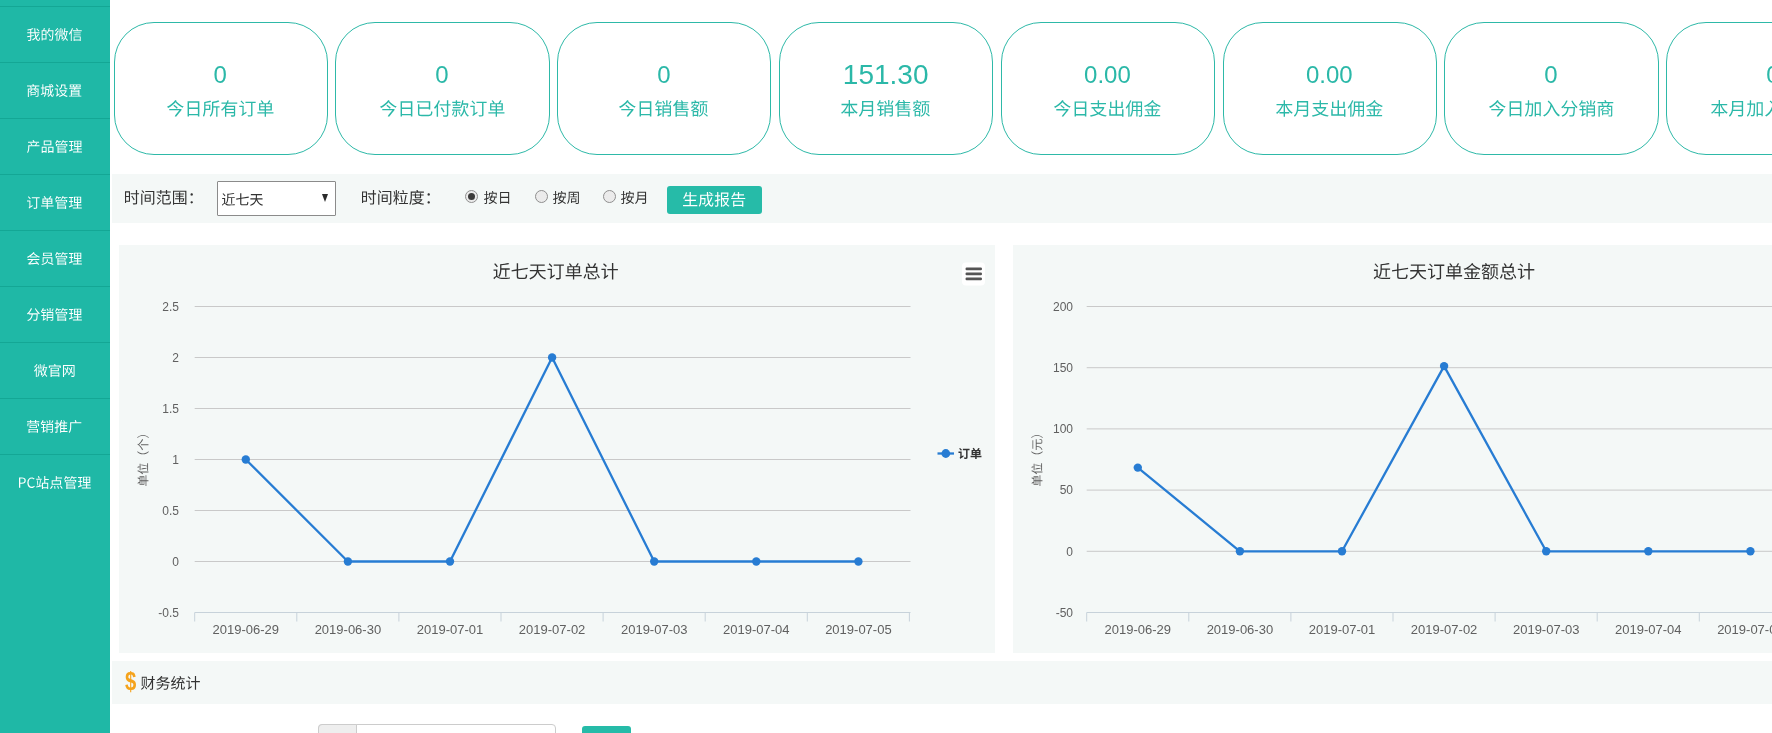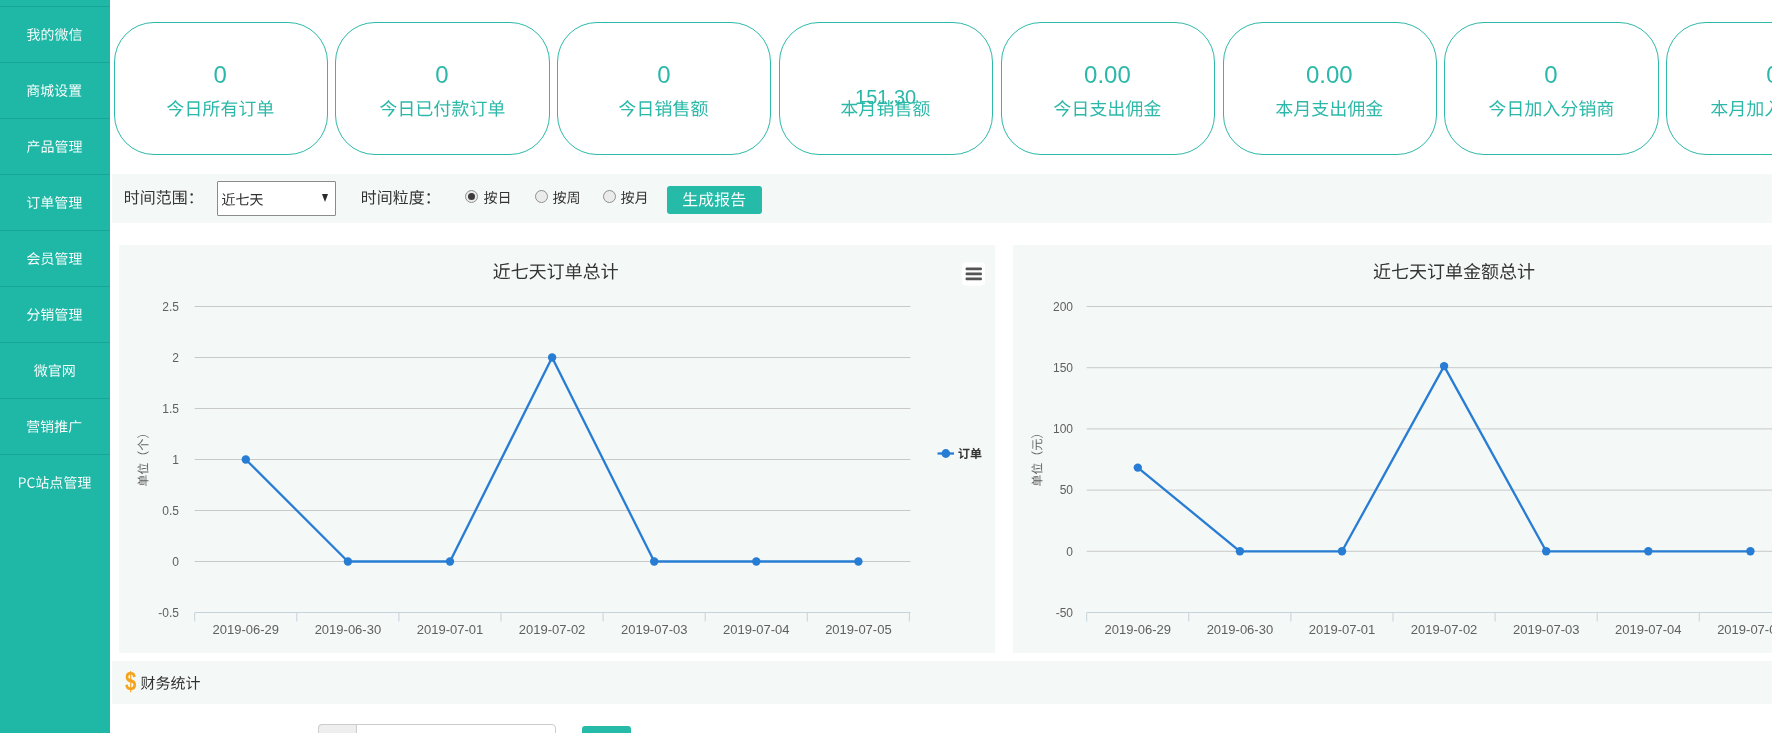--- a/index.html
+++ b/index.html
@@ -52,21 +52,21 @@
 <div class="abs" style="left:335.3px;top:63px;width:213.5px;text-align:center;font-size:24px;color:#2bb8a8;line-height:24px;">0</div>
 <svg style="position:absolute;left:377.8px;top:97.9px" width="128.5" height="20.7">
       <path transform="translate(1.37 17.25)" d="M7.0 -9.6C8.2 -8.7 9.7 -7.4 10.4 -6.6L11.4 -7.6C10.7 -8.4 9.1 -9.6 7.9 -10.4ZM2.9 -6.3V-4.9H13.0C11.7 -3.2 9.8 -0.9 8.3 0.9L9.7 1.5C11.6 -0.8 14.0 -3.8 15.5 -5.8L14.4 -6.3L14.2 -6.3ZM8.9 -15.2C7.1 -12.5 3.9 -10.0 0.6 -8.5C1.0 -8.2 1.4 -7.7 1.7 -7.3C4.4 -8.7 7.1 -10.8 9.1 -13.1C11.0 -10.9 13.9 -8.7 16.3 -7.5C16.6 -7.8 17.0 -8.4 17.4 -8.7C14.8 -9.8 11.7 -12.0 9.9 -14.1L10.2 -14.6Z M22.6 -6.3H31.5V-1.3H22.6ZM22.6 -7.7V-12.5H31.5V-7.7ZM21.2 -13.9V1.2H22.6V0.1H31.5V1.2H33.0V-13.9Z M37.7 -14.0V-12.7H49.4V-7.9H40.0V-10.9H38.6V-1.8C38.6 0.4 39.5 0.9 42.5 0.9C43.1 0.9 48.5 0.9 49.2 0.9C52.2 0.9 52.8 -0.1 53.1 -3.4C52.7 -3.4 52.1 -3.7 51.8 -3.9C51.5 -1.0 51.2 -0.4 49.2 -0.4C48.0 -0.4 43.3 -0.4 42.4 -0.4C40.4 -0.4 40.0 -0.7 40.0 -1.8V-6.6H49.4V-5.7H50.9V-14.0Z M61.3 -7.3C62.3 -5.9 63.4 -3.9 64.0 -2.8L65.2 -3.5C64.7 -4.6 63.5 -6.5 62.5 -7.9ZM67.5 -14.9V-11.1H60.2V-9.8H67.5V-0.4C67.5 0.0 67.4 0.1 66.9 0.1C66.5 0.2 65.0 0.2 63.5 0.1C63.7 0.5 64.0 1.1 64.0 1.5C66.0 1.5 67.2 1.5 67.9 1.2C68.6 1.0 68.9 0.6 68.9 -0.4V-9.8H71.2V-11.1H68.9V-14.9ZM59.3 -15.0C58.2 -12.2 56.5 -9.4 54.7 -7.7C54.9 -7.4 55.4 -6.7 55.5 -6.3C56.1 -7.0 56.8 -7.7 57.3 -8.5V1.4H58.7V-10.6C59.4 -11.9 60.1 -13.2 60.6 -14.6Z M74.2 -3.9C73.8 -2.7 73.2 -1.3 72.6 -0.3C72.9 -0.2 73.4 0.1 73.7 0.2C74.2 -0.8 74.9 -2.3 75.4 -3.7ZM78.8 -3.5C79.3 -2.6 79.8 -1.3 80.1 -0.6L81.2 -1.1C80.9 -1.8 80.3 -3.0 79.8 -3.9ZM84.2 -9.3V-8.4C84.2 -6.0 83.9 -2.3 80.7 0.6C81.1 0.8 81.5 1.2 81.8 1.5C83.6 -0.2 84.5 -2.1 85.0 -3.9C85.7 -1.5 86.8 0.4 88.6 1.4C88.8 1.1 89.2 0.6 89.5 0.3C87.3 -0.8 86.1 -3.6 85.4 -6.7C85.4 -7.3 85.5 -7.9 85.5 -8.4V-9.3ZM76.4 -15.1V-13.4H72.9V-12.3H76.4V-10.7H73.3V-9.6H80.9V-10.7H77.7V-12.3H81.2V-13.4H77.7V-15.1ZM72.7 -5.7V-4.6H76.5V0.0C76.5 0.2 76.4 0.2 76.2 0.2C76.0 0.3 75.4 0.3 74.6 0.2C74.8 0.6 75.0 1.1 75.0 1.4C76.1 1.4 76.7 1.4 77.2 1.2C77.6 1.0 77.7 0.6 77.7 0.0V-4.6H81.4V-5.7ZM82.8 -15.1C82.4 -12.3 81.8 -9.6 80.7 -7.8V-8.2H73.5V-7.1H80.7V-7.6C81.0 -7.4 81.5 -7.1 81.7 -6.9C82.3 -7.9 82.8 -9.2 83.2 -10.6H87.6C87.4 -9.4 87.0 -8.1 86.7 -7.3L87.8 -6.9C88.3 -8.1 88.8 -10.0 89.1 -11.6L88.2 -11.9L88.0 -11.9H83.6C83.8 -12.9 84.0 -13.9 84.1 -14.9Z M92.1 -13.9C93.0 -13.0 94.2 -11.7 94.8 -10.9L95.7 -11.8C95.2 -12.6 93.9 -13.9 93.0 -14.8ZM93.7 1.0C94.0 0.6 94.5 0.3 98.3 -2.4C98.2 -2.6 98.0 -3.2 97.9 -3.6L95.3 -1.9V-9.5H90.9V-8.2H94.0V-1.7C94.0 -0.9 93.3 -0.4 93.0 -0.1C93.2 0.1 93.6 0.7 93.7 1.0ZM97.1 -13.6V-12.3H102.7V-0.6C102.7 -0.2 102.5 -0.1 102.2 -0.1C101.8 -0.1 100.5 -0.1 99.1 -0.1C99.4 0.3 99.6 0.9 99.7 1.3C101.4 1.3 102.5 1.3 103.2 1.1C103.9 0.8 104.1 0.4 104.1 -0.5V-12.3H107.3V-13.6Z M112.0 -7.9H116.3V-5.9H112.0ZM117.6 -7.9H122.1V-5.9H117.6ZM112.0 -10.9H116.3V-8.9H112.0ZM117.6 -10.9H122.1V-8.9H117.6ZM120.8 -15.0C120.3 -14.1 119.6 -12.9 119.0 -12.0H114.6L115.3 -12.4C115.0 -13.1 114.1 -14.2 113.4 -15.0L112.2 -14.5C112.9 -13.8 113.6 -12.7 114.0 -12.0H110.7V-4.8H116.3V-3.1H109.0V-1.8H116.3V1.4H117.6V-1.8H125.1V-3.1H117.6V-4.8H123.5V-12.0H120.5C121.0 -12.8 121.7 -13.7 122.2 -14.6Z" fill="#2bb8a8"></path>
     </svg>
 <div class="abs" style="left:557.1px;top:22px;width:212.3px;height:131px;background:#fff;border:1px solid #2eb9a8;border-radius:40px;"></div>
 <div class="abs" style="left:557.1px;top:63px;width:213.5px;text-align:center;font-size:24px;color:#2bb8a8;line-height:24px;">0</div>
 <svg style="position:absolute;left:617.4px;top:97.9px" width="92.9" height="20.8">
       <path transform="translate(1.37 17.25)" d="M7.0 -9.6C8.2 -8.7 9.7 -7.4 10.4 -6.6L11.4 -7.6C10.7 -8.4 9.1 -9.6 7.9 -10.4ZM2.9 -6.3V-4.9H13.0C11.7 -3.2 9.8 -0.9 8.3 0.9L9.7 1.5C11.6 -0.8 14.0 -3.8 15.5 -5.8L14.4 -6.3L14.2 -6.3ZM8.9 -15.2C7.1 -12.5 3.9 -10.0 0.6 -8.5C1.0 -8.2 1.4 -7.7 1.7 -7.3C4.4 -8.7 7.1 -10.8 9.1 -13.1C11.0 -10.9 13.9 -8.7 16.3 -7.5C16.6 -7.8 17.0 -8.4 17.4 -8.7C14.8 -9.8 11.7 -12.0 9.9 -14.1L10.2 -14.6Z M22.6 -6.3H31.5V-1.3H22.6ZM22.6 -7.7V-12.5H31.5V-7.7ZM21.2 -13.9V1.2H22.6V0.1H31.5V1.2H33.0V-13.9Z M43.9 -14.0C44.6 -12.9 45.3 -11.5 45.6 -10.7L46.7 -11.2C46.4 -12.1 45.7 -13.5 44.9 -14.5ZM52.0 -14.6C51.5 -13.6 50.7 -12.1 50.1 -11.2L51.1 -10.7C51.8 -11.6 52.5 -12.9 53.2 -14.1ZM39.2 -15.1C38.7 -13.4 37.7 -11.8 36.7 -10.7C36.9 -10.5 37.2 -9.8 37.4 -9.5C37.9 -10.1 38.5 -10.9 39.0 -11.7H43.4V-13.0H39.7C39.9 -13.5 40.2 -14.1 40.4 -14.7ZM37.1 -6.2V-4.9H39.7V-1.4C39.7 -0.6 39.1 -0.1 38.8 0.1C39.1 0.3 39.4 0.9 39.5 1.2C39.8 0.9 40.2 0.6 43.3 -1.1C43.2 -1.3 43.1 -1.9 43.0 -2.2L41.0 -1.2V-4.9H43.5V-6.2H41.0V-8.6H43.1V-9.8H37.9V-8.6H39.7V-6.2ZM45.4 -5.6H51.4V-3.7H45.4ZM45.4 -6.8V-8.7H51.4V-6.8ZM47.8 -15.1V-10.0H44.1V1.4H45.4V-2.5H51.4V-0.3C51.4 -0.0 51.3 0.1 51.0 0.1C50.8 0.1 49.9 0.1 48.9 0.1C49.0 0.4 49.2 0.9 49.3 1.3C50.6 1.3 51.5 1.3 52.0 1.0C52.5 0.8 52.6 0.4 52.6 -0.3V-10.0L51.4 -10.0H49.1V-15.1Z M58.5 -15.2C57.6 -13.1 56.1 -11.1 54.6 -9.8C54.8 -9.6 55.4 -9.1 55.5 -8.8C56.1 -9.3 56.6 -9.9 57.1 -10.6V-4.6H58.5V-5.3H70.2V-6.4H64.4V-7.7H69.0V-8.7H64.4V-9.9H69.0V-10.9H64.4V-12.1H69.8V-13.1H64.7C64.4 -13.8 64.0 -14.5 63.6 -15.1L62.4 -14.8C62.7 -14.3 63.0 -13.7 63.2 -13.1H58.9C59.2 -13.7 59.5 -14.2 59.8 -14.8ZM57.1 -4.0V1.5H58.5V0.6H67.8V1.5H69.2V-4.0ZM58.5 -0.5V-2.9H67.8V-0.5ZM63.1 -9.9V-8.7H58.5V-9.9ZM63.1 -10.9H58.5V-12.1H63.1ZM63.1 -7.7V-6.4H58.5V-7.7Z M84.5 -8.9C84.4 -3.3 84.2 -0.8 80.2 0.6C80.5 0.8 80.8 1.2 80.9 1.5C85.2 -0.0 85.6 -2.9 85.7 -8.9ZM85.3 -1.5C86.5 -0.6 88.0 0.6 88.7 1.4L89.5 0.4C88.7 -0.3 87.2 -1.5 86.0 -2.3ZM81.6 -11.0V-2.5H82.7V-9.9H87.3V-2.5H88.5V-11.0H85.1C85.3 -11.5 85.6 -12.2 85.8 -12.9H89.2V-14.0H81.3V-12.9H84.6C84.4 -12.2 84.2 -11.5 83.9 -11.0ZM75.9 -14.8C76.1 -14.4 76.4 -13.9 76.6 -13.4H73.1V-10.7H74.3V-12.3H79.7V-10.7H80.9V-13.4H78.0C77.7 -13.9 77.4 -14.6 77.1 -15.1ZM74.3 -4.2V1.3H75.5V0.7H78.6V1.3H79.9V-4.2ZM75.5 -0.4V-3.1H78.6V-0.4ZM74.7 -7.5 76.0 -6.8C75.0 -6.1 73.9 -5.5 72.7 -5.1C72.9 -4.9 73.2 -4.2 73.3 -3.9C74.6 -4.4 76.0 -5.2 77.2 -6.1C78.3 -5.5 79.4 -4.8 80.1 -4.3L81.0 -5.3C80.3 -5.7 79.2 -6.4 78.1 -7.0C79.0 -7.8 79.7 -8.9 80.3 -10.0L79.5 -10.5L79.3 -10.4H76.5C76.7 -10.8 76.9 -11.1 77.1 -11.5L75.8 -11.7C75.3 -10.5 74.3 -9.0 72.7 -8.0C73.0 -7.8 73.3 -7.4 73.5 -7.1C74.4 -7.8 75.2 -8.6 75.8 -9.4H78.6C78.2 -8.7 77.6 -8.1 77.0 -7.5L75.5 -8.3Z" fill="#2bb8a8"></path>
     </svg>
 <div class="abs" style="left:778.9px;top:22px;width:212.3px;height:131px;background:#fff;border:1px solid #2eb9a8;border-radius:40px;"></div>
-<div class="abs" style="left:778.9px;top:63px;width:213.5px;text-align:center;font-size:20px;color:#2bb8a8;line-height:24px;margin-top:22px;">151.30</div>
+<div class="abs" style="left:778.9px;top:63px;width:213.5px;text-align:center;font-size:28px;color:#2bb8a8;line-height:24px;">151.30</div>
 <svg style="position:absolute;left:839.2px;top:98.0px" width="92.8" height="20.7">
       <path transform="translate(1.33 17.16)" d="M8.3 -15.1V-11.3H1.2V-10.0H6.6C5.3 -6.9 3.1 -4.0 0.7 -2.5C1.0 -2.2 1.4 -1.8 1.7 -1.4C4.3 -3.2 6.6 -6.4 8.0 -10.0H8.3V-3.3H4.1V-1.9H8.3V1.4H9.7V-1.9H13.9V-3.3H9.7V-10.0H10.0C11.3 -6.4 13.6 -3.2 16.3 -1.5C16.6 -1.8 17.0 -2.4 17.4 -2.6C14.9 -4.1 12.6 -6.9 11.3 -10.0H16.9V-11.3H9.7V-15.1Z M21.7 -14.2V-8.6C21.7 -5.7 21.4 -2.1 18.5 0.5C18.8 0.7 19.4 1.2 19.5 1.5C21.3 -0.1 22.2 -2.1 22.7 -4.2H31.4V-0.6C31.4 -0.2 31.2 -0.1 30.8 -0.0C30.4 -0.0 28.9 0.0 27.4 -0.1C27.7 0.3 27.9 1.0 28.0 1.4C29.9 1.4 31.1 1.3 31.8 1.1C32.5 0.9 32.8 0.4 32.8 -0.6V-14.2ZM23.1 -12.9H31.4V-9.8H23.1ZM23.1 -8.5H31.4V-5.5H22.9C23.0 -6.6 23.1 -7.6 23.1 -8.5Z M43.9 -14.0C44.6 -12.9 45.3 -11.5 45.6 -10.7L46.7 -11.2C46.4 -12.1 45.7 -13.5 44.9 -14.5ZM52.0 -14.6C51.5 -13.6 50.7 -12.1 50.1 -11.2L51.1 -10.7C51.8 -11.6 52.5 -12.9 53.2 -14.1ZM39.2 -15.1C38.7 -13.4 37.7 -11.8 36.7 -10.7C36.9 -10.5 37.2 -9.8 37.4 -9.5C37.9 -10.1 38.5 -10.9 39.0 -11.7H43.4V-13.0H39.7C39.9 -13.5 40.2 -14.1 40.4 -14.7ZM37.1 -6.2V-4.9H39.7V-1.4C39.7 -0.6 39.1 -0.1 38.8 0.1C39.1 0.3 39.4 0.9 39.5 1.2C39.8 0.9 40.2 0.6 43.3 -1.1C43.2 -1.3 43.1 -1.9 43.0 -2.2L41.0 -1.2V-4.9H43.5V-6.2H41.0V-8.6H43.1V-9.8H37.9V-8.6H39.7V-6.2ZM45.4 -5.6H51.4V-3.7H45.4ZM45.4 -6.8V-8.7H51.4V-6.8ZM47.8 -15.1V-10.0H44.1V1.4H45.4V-2.5H51.4V-0.3C51.4 -0.0 51.3 0.1 51.0 0.1C50.8 0.1 49.9 0.1 48.9 0.1C49.0 0.4 49.2 0.9 49.3 1.3C50.6 1.3 51.5 1.3 52.0 1.0C52.5 0.8 52.6 0.4 52.6 -0.3V-10.0L51.4 -10.0H49.1V-15.1Z M58.5 -15.2C57.6 -13.1 56.1 -11.1 54.6 -9.8C54.8 -9.6 55.4 -9.1 55.5 -8.8C56.1 -9.3 56.6 -9.9 57.1 -10.6V-4.6H58.5V-5.3H70.2V-6.4H64.4V-7.7H69.0V-8.7H64.4V-9.9H69.0V-10.9H64.4V-12.1H69.8V-13.1H64.7C64.4 -13.8 64.0 -14.5 63.6 -15.1L62.4 -14.8C62.7 -14.3 63.0 -13.7 63.2 -13.1H58.9C59.2 -13.7 59.5 -14.2 59.8 -14.8ZM57.1 -4.0V1.5H58.5V0.6H67.8V1.5H69.2V-4.0ZM58.5 -0.5V-2.9H67.8V-0.5ZM63.1 -9.9V-8.7H58.5V-9.9ZM63.1 -10.9H58.5V-12.1H63.1ZM63.1 -7.7V-6.4H58.5V-7.7Z M84.5 -8.9C84.4 -3.3 84.2 -0.8 80.2 0.6C80.5 0.8 80.8 1.2 80.9 1.5C85.2 -0.0 85.6 -2.9 85.7 -8.9ZM85.3 -1.5C86.5 -0.6 88.0 0.6 88.7 1.4L89.5 0.4C88.7 -0.3 87.2 -1.5 86.0 -2.3ZM81.6 -11.0V-2.5H82.7V-9.9H87.3V-2.5H88.5V-11.0H85.1C85.3 -11.5 85.6 -12.2 85.8 -12.9H89.2V-14.0H81.3V-12.9H84.6C84.4 -12.2 84.2 -11.5 83.9 -11.0ZM75.9 -14.8C76.1 -14.4 76.4 -13.9 76.6 -13.4H73.1V-10.7H74.3V-12.3H79.7V-10.7H80.9V-13.4H78.0C77.7 -13.9 77.4 -14.6 77.1 -15.1ZM74.3 -4.2V1.3H75.5V0.7H78.6V1.3H79.9V-4.2ZM75.5 -0.4V-3.1H78.6V-0.4ZM74.7 -7.5 76.0 -6.8C75.0 -6.1 73.9 -5.5 72.7 -5.1C72.9 -4.9 73.2 -4.2 73.3 -3.9C74.6 -4.4 76.0 -5.2 77.2 -6.1C78.3 -5.5 79.4 -4.8 80.1 -4.3L81.0 -5.3C80.3 -5.7 79.2 -6.4 78.1 -7.0C79.0 -7.8 79.7 -8.9 80.3 -10.0L79.5 -10.5L79.3 -10.4H76.5C76.7 -10.8 76.9 -11.1 77.1 -11.5L75.8 -11.7C75.3 -10.5 74.3 -9.0 72.7 -8.0C73.0 -7.8 73.3 -7.4 73.5 -7.1C74.4 -7.8 75.2 -8.6 75.8 -9.4H78.6C78.2 -8.7 77.6 -8.1 77.0 -7.5L75.5 -8.3Z" fill="#2bb8a8"></path>
     </svg>
 <div class="abs" style="left:1000.7px;top:22px;width:212.3px;height:131px;background:#fff;border:1px solid #2eb9a8;border-radius:40px;"></div>
 <div class="abs" style="left:1000.7px;top:63px;width:213.5px;text-align:center;font-size:24px;color:#2bb8a8;line-height:24px;">0.00</div>
 <svg style="position:absolute;left:1052.0px;top:97.9px" width="110.9" height="20.8">
       <path transform="translate(1.37 17.28)" d="M7.0 -9.6C8.2 -8.7 9.7 -7.4 10.4 -6.6L11.4 -7.6C10.7 -8.4 9.1 -9.6 7.9 -10.4ZM2.9 -6.3V-4.9H13.0C11.7 -3.2 9.8 -0.9 8.3 0.9L9.7 1.5C11.6 -0.8 14.0 -3.8 15.5 -5.8L14.4 -6.3L14.2 -6.3ZM8.9 -15.2C7.1 -12.5 3.9 -10.0 0.6 -8.5C1.0 -8.2 1.4 -7.7 1.7 -7.3C4.4 -8.7 7.1 -10.8 9.1 -13.1C11.0 -10.9 13.9 -8.7 16.3 -7.5C16.6 -7.8 17.0 -8.4 17.4 -8.7C14.8 -9.8 11.7 -12.0 9.9 -14.1L10.2 -14.6Z M22.6 -6.3H31.5V-1.3H22.6ZM22.6 -7.7V-12.5H31.5V-7.7ZM21.2 -13.9V1.2H22.6V0.1H31.5V1.2H33.0V-13.9Z M44.3 -15.1V-12.4H37.4V-11.0H44.3V-8.2H38.2V-6.9H40.1L39.7 -6.8C40.7 -4.8 42.1 -3.2 43.8 -2.0C41.7 -0.9 39.2 -0.3 36.6 0.1C36.9 0.4 37.3 1.1 37.4 1.4C40.1 0.9 42.8 0.1 45.0 -1.1C47.1 0.1 49.6 0.9 52.5 1.3C52.7 1.0 53.1 0.4 53.4 0.1C50.7 -0.3 48.3 -1.0 46.4 -2.0C48.4 -3.4 50.1 -5.3 51.1 -7.7L50.2 -8.3L49.9 -8.2H45.7V-11.0H52.6V-12.4H45.7V-15.1ZM41.1 -6.9H49.1C48.2 -5.2 46.8 -3.8 45.1 -2.7C43.4 -3.8 42.0 -5.2 41.1 -6.9Z M55.9 -6.1V0.4H68.7V1.4H70.1V-6.1H68.7V-1.0H63.7V-7.3H69.4V-13.5H67.9V-8.6H63.7V-15.1H62.2V-8.6H58.1V-13.5H56.7V-7.3H62.2V-1.0H57.4V-6.1Z M78.5 -13.8V-7.3C78.5 -4.8 78.3 -1.6 76.6 0.6C76.9 0.8 77.5 1.2 77.7 1.5C78.9 -0.1 79.4 -2.2 79.6 -4.2H82.9V1.2H84.2V-4.2H87.5V-0.2C87.5 0.1 87.4 0.1 87.1 0.2C86.9 0.2 86.1 0.2 85.2 0.1C85.4 0.5 85.6 1.1 85.6 1.4C86.8 1.4 87.6 1.4 88.1 1.2C88.6 0.9 88.7 0.6 88.7 -0.2V-13.8ZM79.8 -12.5H82.9V-9.6H79.8ZM87.5 -12.5V-9.6H84.2V-12.5ZM79.8 -8.3H82.9V-5.4H79.7C79.8 -6.1 79.8 -6.7 79.8 -7.3ZM87.5 -8.3V-5.4H84.2V-8.3ZM76.8 -15.0C75.7 -12.3 74.1 -9.6 72.3 -7.9C72.5 -7.6 72.9 -6.9 73.0 -6.5C73.7 -7.2 74.3 -7.9 74.9 -8.8V1.4H76.2V-10.8C76.9 -12.0 77.5 -13.4 78.0 -14.7Z M93.6 -3.9C94.2 -2.9 95.0 -1.5 95.2 -0.6L96.4 -1.1C96.1 -2.0 95.4 -3.4 94.7 -4.4ZM103.2 -4.4C102.7 -3.4 101.9 -1.9 101.3 -1.0L102.3 -0.6C103.0 -1.4 103.8 -2.7 104.5 -3.9ZM99.0 -15.3C97.3 -12.6 93.9 -10.5 90.5 -9.4C90.9 -9.1 91.3 -8.5 91.5 -8.2C92.4 -8.5 93.4 -8.9 94.3 -9.5V-8.5H98.2V-6.0H92.0V-4.8H98.2V-0.3H91.2V0.9H106.8V-0.3H99.7V-4.8H106.0V-6.0H99.7V-8.5H103.6V-9.6C104.6 -9.0 105.6 -8.6 106.5 -8.2C106.8 -8.6 107.2 -9.1 107.5 -9.4C104.8 -10.3 101.6 -12.1 99.8 -14.1L100.2 -14.7ZM103.4 -9.7H94.8C96.4 -10.7 97.8 -11.8 99.0 -13.1C100.2 -11.9 101.8 -10.7 103.4 -9.7Z" fill="#2bb8a8"></path>
     </svg>
 <div class="abs" style="left:1222.5px;top:22px;width:212.3px;height:131px;background:#fff;border:1px solid #2eb9a8;border-radius:40px;"></div>
 <div class="abs" style="left:1222.5px;top:63px;width:213.5px;text-align:center;font-size:24px;color:#2bb8a8;line-height:24px;">0.00</div>

